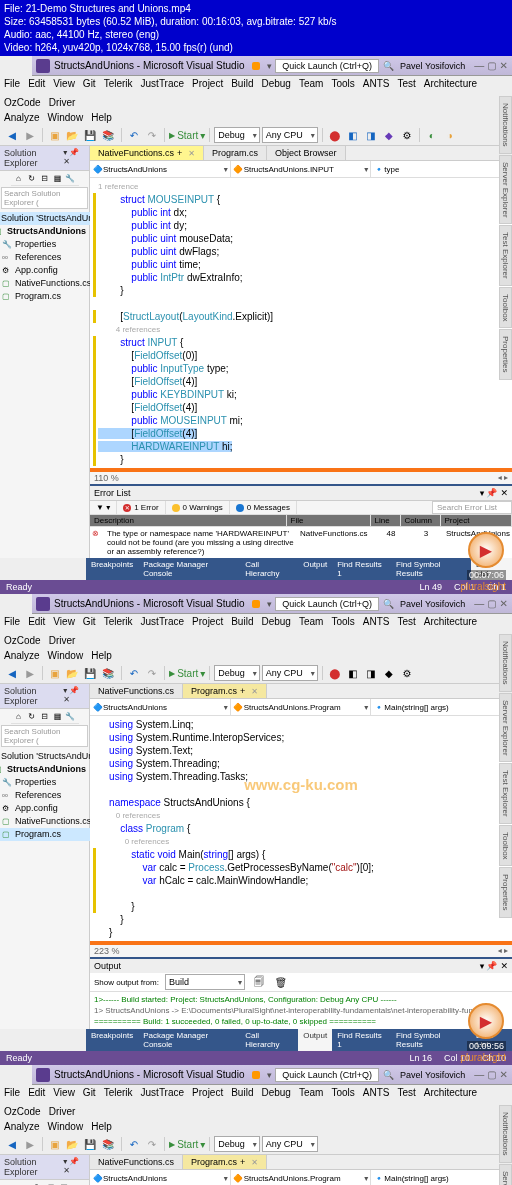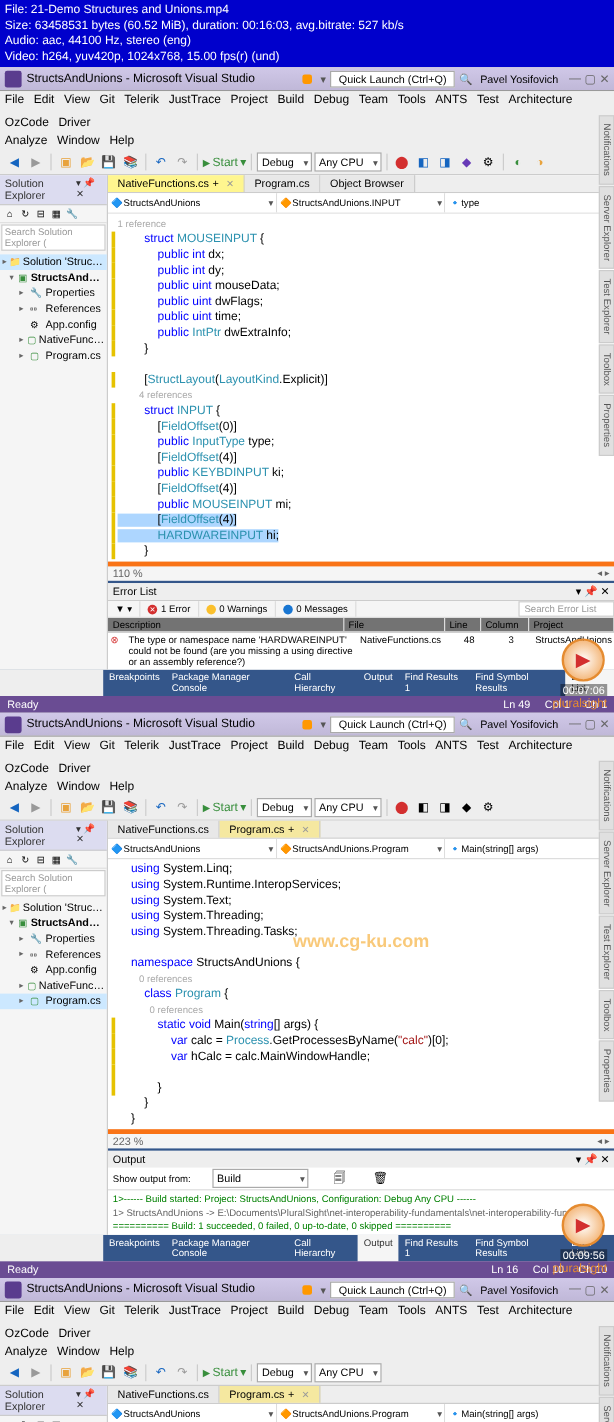--- a/index.html
+++ b/index.html
@@ -1,38 +1,38 @@
 <!DOCTYPE html>
 <html><head>
 <meta charset="utf-8">
 <style>
 * { margin:0; padding:0; box-sizing:border-box; font-family:"Segoe UI",Arial,sans-serif; }
 body { width:512px; height:1185px; background:#000; font-size:9px; overflow:hidden; }
 .video-info { background:#0000cc; color:#fff; padding:2px 4px; line-height:1.3; font-family:Arial; font-size:10px; }
 .video-info div { white-space:nowrap; }
 .vs-window { background:#eee; position:relative; }
-.title-bar { background:linear-gradient(#d0c8e8,#c0b8d8); height:20px; display:flex; align-items:center; padding:0 4px; border-bottom:1px solid #999; }
+.title-bar { background:linear-gradient(#d0c8e8,#c0b8d8); height:20px; display:flex; align-items:center; padding:0 4px; border-bottom:1px solid #999;margin-left:32px; }
 .vs-icon { width:14px; height:14px; background:#5a3c8e; margin-right:4px; display:inline-block; border-radius:2px; }
 .title-bar .title { font-size:10px; flex:1; }
 .title-bar .ql { font-size:9px; padding:1px 6px; border:1px solid #aaa; background:#fff; margin-right:3px; }
 .title-bar .sym { width:10px; text-align:center; color:#555; margin:0 1px; }
 .title-bar .upd { width:8px; height:8px; background:#ff9800; border-radius:2px; margin:0 3px; }
 .title-bar .user { font-size:9px; margin-left:6px; margin-right:6px; }
 .title-bar .wctl { margin-left:3px; color:#666; font-size:10px; }
 .menu-bar { background:#eee; padding:2px 4px; display:flex; gap:8px; font-size:10px; flex-wrap:wrap; }
 .menu-bar span { cursor:default; }
 .toolbar { background:#eee; padding:2px 4px; display:flex; align-items:center; gap:2px; border-bottom:1px solid #ccc; }
 .tb-btn { width:16px; height:16px; display:inline-flex; align-items:center; justify-content:center; font-size:10px; }
 .tb-sep { width:1px; height:14px; background:#ccc; margin:0 2px; }
 .tb-dd { height:16px; border:1px solid #aaa; background:#fff; font-size:9px; padding:0 14px 0 3px; display:flex; align-items:center; position:relative; }
 .tb-dd::after { content:"▾"; position:absolute; right:2px; font-size:8px; color:#555; }
 .tb-start { color:#388e3c; font-size:10px; display:flex; align-items:center; gap:2px;text-align:right; }
 .tb-start::before { content:"▶"; font-size:8px; }
 .body-split { display:flex; }
-.sol-exp { width:90px; background:#f5f5f5; border-right:1px solid #ccc; display:flex; flex-direction:column; }
+.sol-exp { width:90px; background:#f5f5f5; border-right:1px solid #ccc; display:flex; flex-direction:column;align-items:center; }
 .sol-header { background:#dcdcf0; color:#333; font-size:9px; padding:2px 4px; border-bottom:1px solid #ccc; display:flex; justify-content:space-between; }
 .sol-header .pin { font-size:8px; }
 .sol-toolbar { padding:1px 2px; border-bottom:1px solid #e0e0e0; display:flex; gap:1px; }
 .sol-toolbar .tb-btn { width:12px; height:12px; font-size:8px; }
 .sol-search { border:1px solid #ccc; font-size:8px; padding:1px 2px; margin:1px; background:#fff; color:#999; }
 .tree { font-size:9px; padding:2px 0; }
 .tree-item { display:flex; align-items:center; padding:0 2px; line-height:13px; white-space:nowrap; overflow:hidden; }
 .tree-item.sel { background:#cce8ff; }
 .tree-item .exp { width:8px; font-size:7px; color:#666; }
 .tree-item .ico { width:12px; font-size:8px; margin:0 1px; }
@@ -69,21 +69,21 @@
 .err-row .ico { width:12px; color:#d32f2f; }
 .bottom-tabs { display:flex; background:#34568a; color:#fff; font-size:8px; }
 .bottom-tabs div { padding:2px 5px; }
 .bottom-tabs div.active { background:#f5f5f5; color:#333; }
 .status-bar { background:#6a4c93; color:#fff; font-size:9px; padding:2px 6px; display:flex; justify-content:space-between; }
 .status-bar .right { display:flex; gap:12px; }
 .side-tabs { position:absolute; right:0; top:40px; display:flex; flex-direction:column; }
 .side-tab { writing-mode:vertical-rl; background:#e0e0e0; font-size:8px; padding:6px 1px; border:1px solid #ccc; margin-bottom:1px; color:#555; }
 .output-panel { border-top:2px solid #34568a; }
 .out-header { background:#eee; font-size:9px; padding:2px 4px; }
-.out-toolbar { display:flex; align-items:center; gap:18px; padding:1px 4px; font-size:8px; border-bottom:1px solid #ddd; }
+.out-toolbar { display:flex; align-items:center; gap:6px; padding:1px 4px; font-size:8px; border-bottom:1px solid #ddd; }
 .out-body { font-family:Consolas,monospace; font-size:8px; padding:2px 4px; color:#666; line-height:11px; }
 .out-body .ok { color:#008000; }
 .play-badge { position:absolute; right:8px; width:36px; height:36px; border-radius:50%; background:radial-gradient(#fff,#f0a050); display:flex; align-items:center; justify-content:center; color:#d32f2f; font-size:16px; border:2px solid #e58b30; z-index:5; }
 .pluralsight { position:absolute; right:6px; color:#e58b30; font-size:10px; font-family:Arial; z-index:5; }
 .timestamp { position:absolute; right:6px; color:#fff; font-size:9px; background:rgba(0,0,0,.4); padding:0 2px; z-index:5; }
 </style>
 </head>
 <body>
 
 <div class="video-info">

